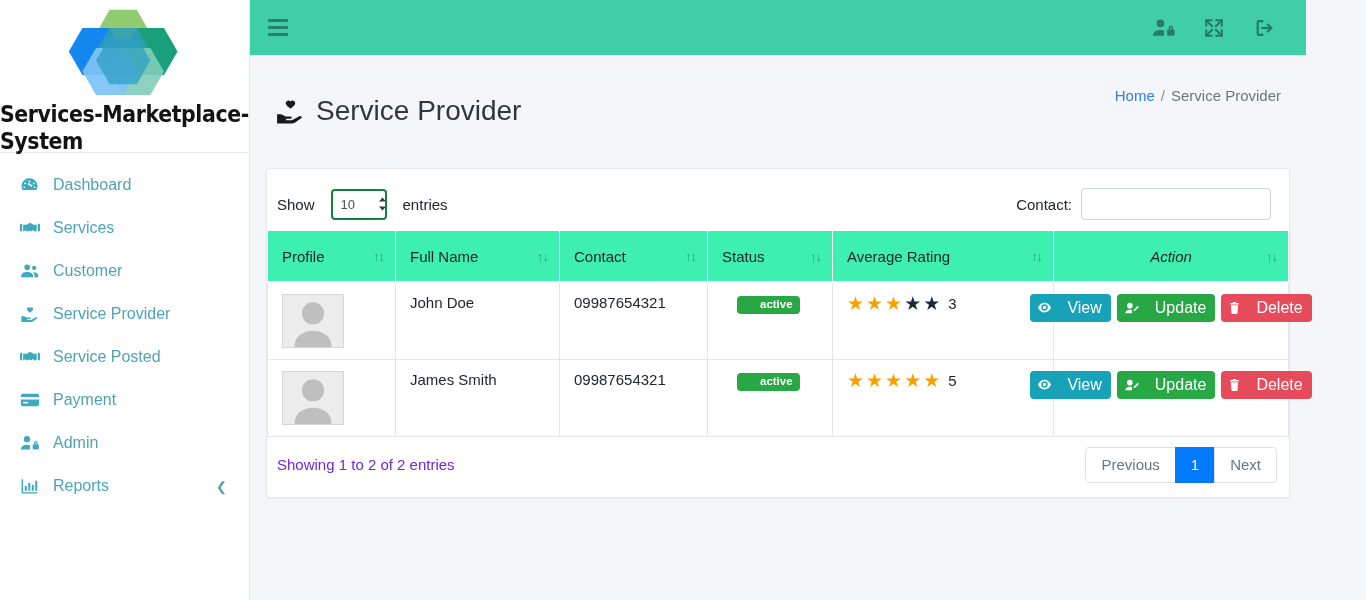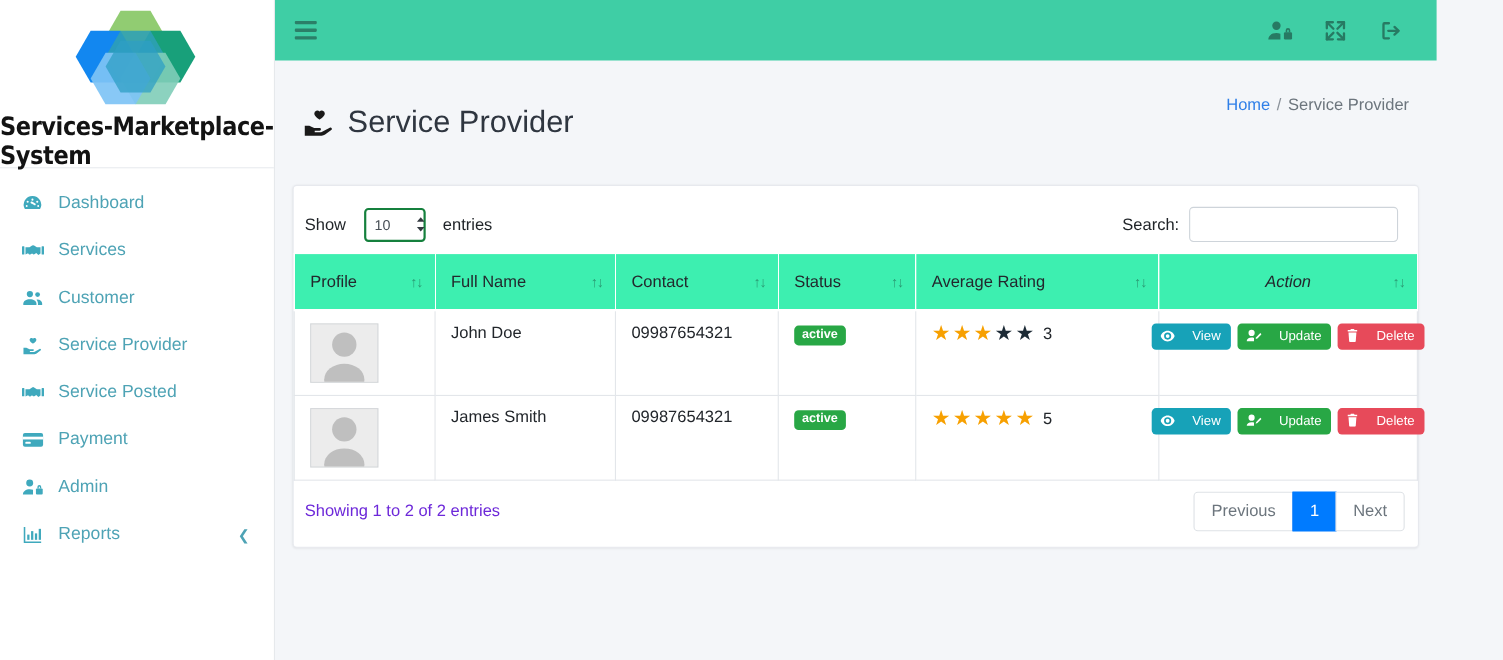--- a/index.html
+++ b/index.html
@@ -212,35 +212,36 @@
     border: 1px solid #d4d7da;
     background: #ededed;
     display: block;
   }
   .badge-active {
     display: inline-block;
     background: #28a745;
     color: #ffffff;
     font-size: 11.5px;
     font-weight: bold;
-    padding: 3px 7px 4px 7px;
+    padding: 3px 7px 4px 23px;
     border-radius: 4px;
     line-height: 1;
+    margin-left: 15px;
   }
   .stars { display: flex; align-items: center; gap: 2px; }
   .star { font-size: 19px; line-height: 1; }
   .star.on { color: #f7a000; }
   .star.off { color: #1c2a35; }
   .rating-num { font-size: 15px; color: #22262b; margin-left: 6px; }
 
   .actions { display: flex; gap: 6px; justify-content: center; }
   .btn {
     display: inline-flex; align-items: center; gap: 16px;
     border: none; border-radius: 4px;
-    color: #fff; font-size: 12px;
+    color: #fff; font-size: 16px;
     font-family: "Liberation Sans", sans-serif;
     padding: 5px 9px 6px 8px;
     cursor: pointer;
     line-height: 1.1;
     white-space: nowrap;
     justify-content: space-between;
   }
   .btn-view { background: #17a2b8; }
   .btn-update { background: #28a745; }
   .btn-delete { background: #e74a5a; }
@@ -459,21 +460,21 @@
               <svg width="9" height="15" viewBox="0 0 9 15" fill="currentColor">
                   <path d="M4.5 1 8 5.1H1z"></path>
                   <path d="M4.5 14 1 9.9h7z"></path>
                 </svg>
             </span>
           </span>
           <span>entries</span>
         </div>
 
         <div class="dt-filter">
-          <span>Search:</span>
+          <span>Contact:</span>
           <input class="dt-search" type="text" placeholder="" style="">
         </div>
       </div>
 
       <table class="dt">
         <colgroup>
           <col style="width:128px">
             <col style="width:164px">
             <col style="width:148px">
           <col style="width:125px">

